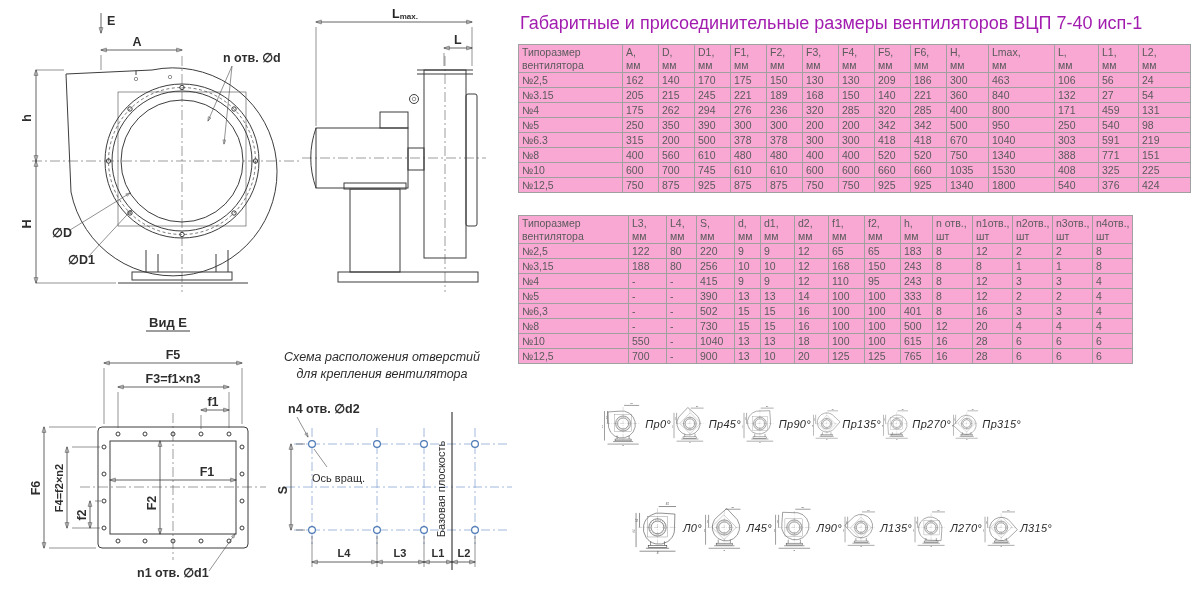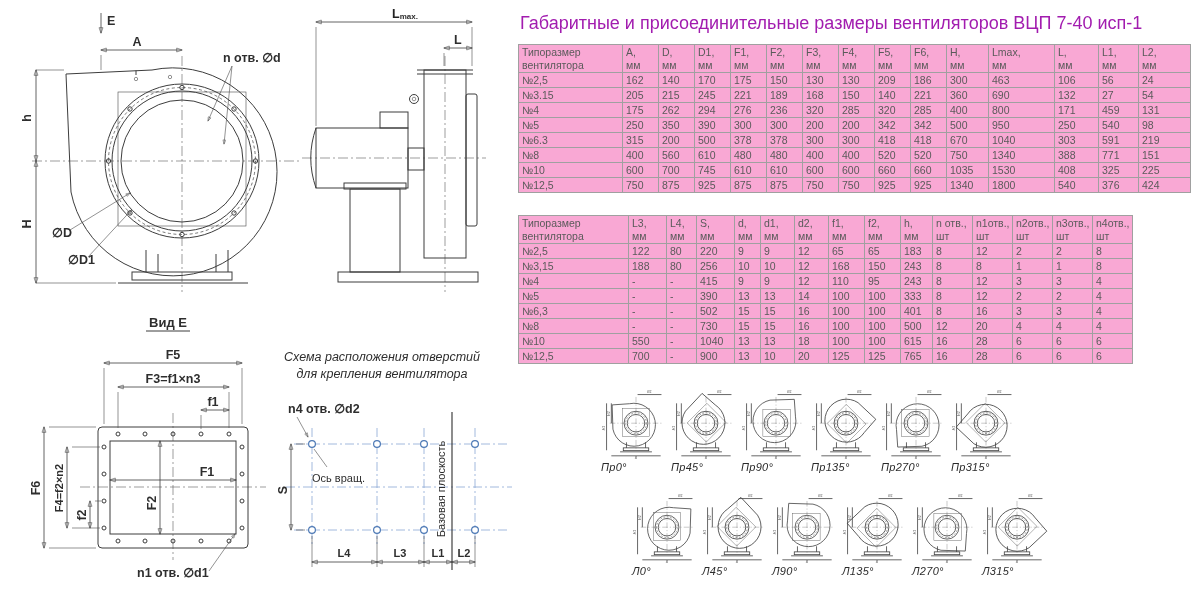--- a/index.html
+++ b/index.html
@@ -28,21 +28,21 @@
   #drawings .base-ln{stroke:#2f2f2f;stroke-width:1.1;}
   .lbl{font-size:12.5px;font-weight:bold;fill:#222;}
   .lblm{font-size:11px;font-weight:bold;fill:#222;}
   .it{font-style:italic;font-size:12.5px;fill:#333;}
   .pl{font-size:11px;fill:#333;}
 
   
   .fanrow{position:absolute;display:flex;}
   #fr1{left:601px;top:386px;}
   #fr2{left:632px;top:490px;}
-  .fan-item{width:70px;display:flex;flex-direction:column;}
+  .fan-item{width:70px;display:flex;flex-direction:row;align-items:center;}
   .fan-item svg path,.fan-item svg rect,.fan-item svg circle,.fan-item svg line{fill:none;stroke:#3f3f3f;stroke-width:1;}
   .fan-item svg .thin{stroke:#5a5a5a;stroke-width:0.55;}
   .fan-item svg .cl{stroke:#6a6a6a;stroke-width:0.45;stroke-dasharray:7 2.5 1.5 2.5;}
   .fan-item svg .dash{stroke-dasharray:2.2 2;stroke-width:0.6;}
   .fan-item svg text{fill:#555;stroke:none;font-family:"Liberation Sans",sans-serif;}
   .fan-label{font-size:11px;font-style:italic;color:#2b2b2b;margin-top:-1px;letter-spacing:0.3px;}
 </style>
 </head>
 <body>
 
@@ -314,21 +314,21 @@
             <td>205</td>
             <td>215</td>
             <td>245</td>
             <td>221</td>
             <td>189</td>
             <td>168</td>
             <td>150</td>
             <td>140</td>
             <td>221</td>
             <td>360</td>
-            <td>690</td>
+            <td>840</td>
             <td>132</td>
             <td>27</td>
             <td>54</td>
           </tr>
           <tr>
             <td>№4</td>
             <td>175</td>
             <td>262</td>
             <td>294</td>
             <td>276</td>

